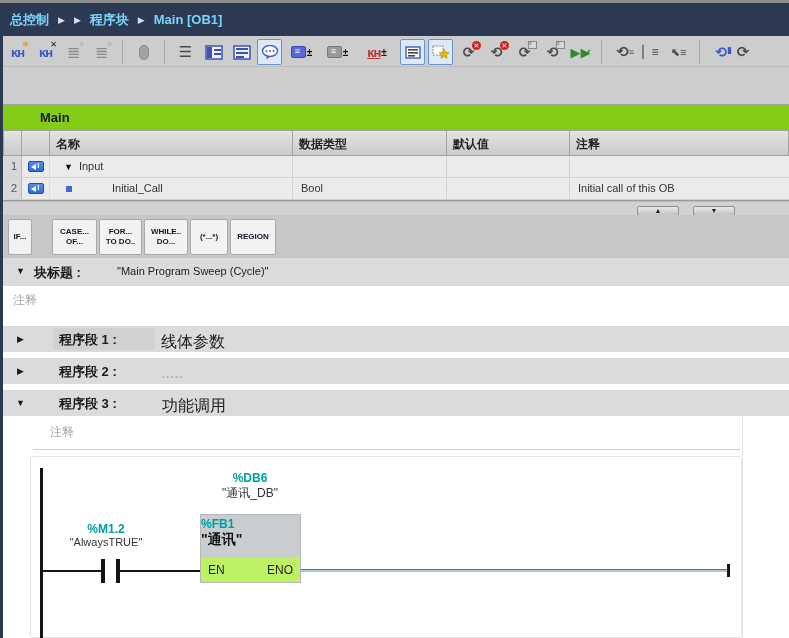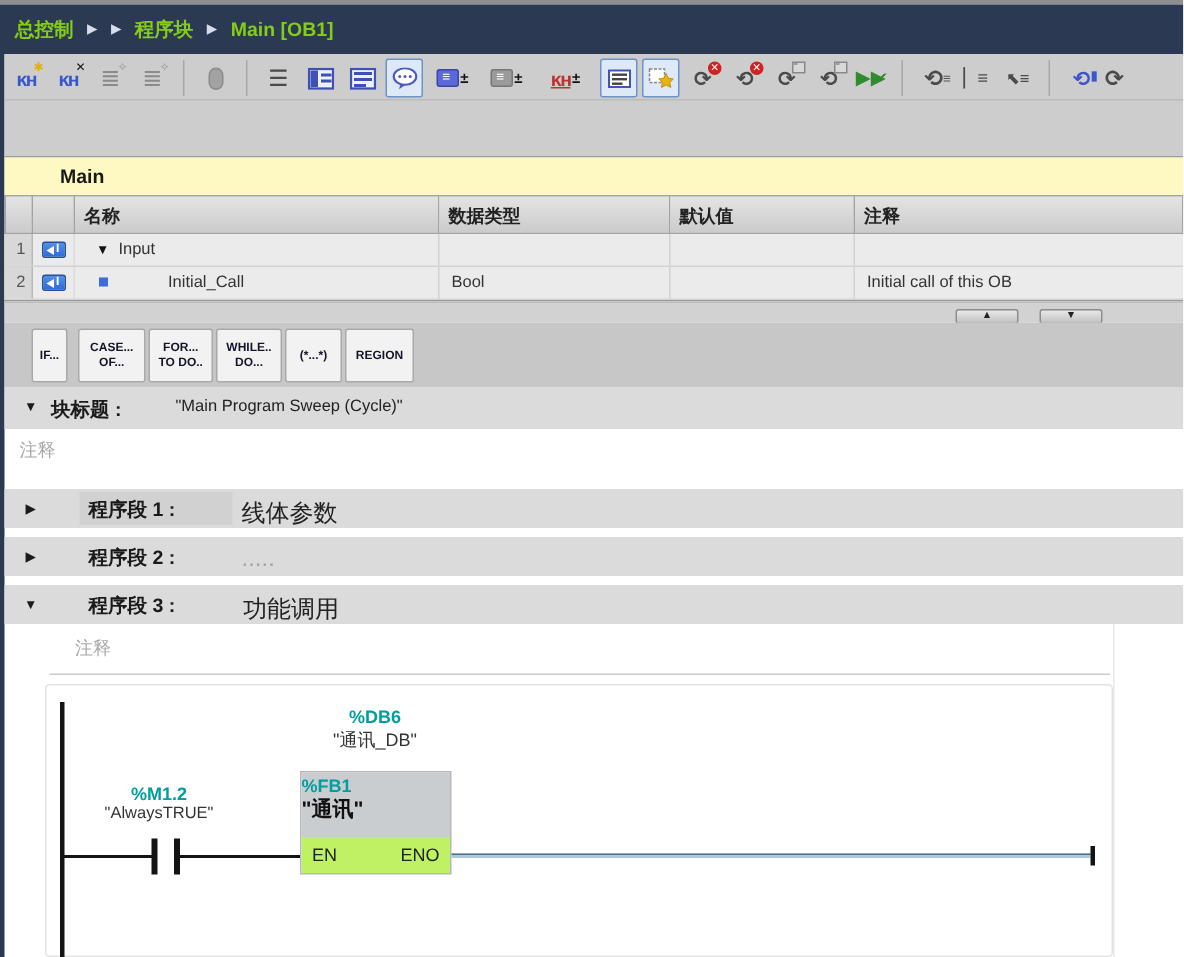--- a/index.html
+++ b/index.html
@@ -4,21 +4,21 @@
 <style>
   * { margin:0; padding:0; box-sizing:border-box; }
   html,body { width:789px; height:638px; overflow:hidden; }
   body { font-family:"Liberation Sans","DejaVu Sans",sans-serif; background:#fff; }
   #root { position:relative; width:789px; height:638px; background:#fff; overflow:hidden; }
 
   
   .top-strip { position:absolute; left:0; top:0; width:789px; height:3px; background:#8f8f8f; }
   .breadcrumb { position:absolute; left:0; top:3px; width:789px; height:33px; background:#2b3952;
     display:flex; align-items:center; padding-left:10px; gap:9px; }
-  .breadcrumb .crumb { color:#84cc16; font-weight:bold; font-size:13px; white-space:nowrap; cursor:pointer; }
+  .breadcrumb .crumb { color:#7dd3fc; font-weight:bold; font-size:13px; white-space:nowrap; cursor:pointer; }
   .breadcrumb .sep-arrow { color:#d7dde8; font-size:9px; }
 
   .left-border { position:absolute; left:0; top:36px; width:3px; height:602px; background:#2b3952; }
 
   
   .toolbar-band { position:absolute; left:3px; top:36px; width:786px; height:69px; background:#cdcdcd; border-bottom:1px solid #9e9e9e; }
   .toolbar-band::before { content:""; position:absolute; left:0; top:30px; width:786px; height:1px; background:#bcbcbc; }
   .toolbar { position:absolute; left:5px; top:36px; height:32px; display:flex; align-items:center; gap:3px; }
   .tbi { width:25px; height:26px; display:flex; align-items:center; justify-content:center; position:relative; cursor:pointer; }
   .tbi .base { font-size:13px; font-weight:bold; color:#3a56c8; letter-spacing:-1px; }
@@ -33,21 +33,21 @@
   .tb-sep { width:1px; height:24px; background:#a8a8a8; margin:0 5px; }
   .pill { width:10px; height:15px; background:#a2a2a2; border-radius:5px; border:1px solid #8a8a8a; }
   .pm { font-size:10px; font-weight:bold; color:#111; margin-left:1px; }
   .plug { width:15px; height:12px; border-radius:2px; position:relative; }
   .plug.blue { background:#5a68d8; border:1px solid #3a46a8; }
   .plug.grayp { background:#9a9a9a; border:1px solid #777; }
   .plug::after { content:"≡"; color:#fff; font-size:9px; position:absolute; left:3px; top:-1px; }
   .greenp { color:#2e8b2e; font-weight:bold; font-size:13px; }
 
   
-  .main-label-bar { position:absolute; left:3px; top:105px; width:786px; height:25px; background:#fef9c3; }
+  .main-label-bar { position:absolute; left:3px; top:105px; width:786px; height:25px; background:#84cc16; }
   .main-label { position:absolute; left:37px; top:5px; font-size:13px; font-weight:bold; color:#1a1a1a; }
 
   
   .vtable { position:absolute; left:3px; top:130px; width:786px; }
   .vhead { display:flex; height:26px; }
   .vhead .cell { background:linear-gradient(#e4e4e4,#cbcbcb); border:1px solid #a3a3a3; border-left:none;
     font-size:12px; font-weight:bold; color:#222; padding:5px 0 0 6px; }
   .vhead .cell:first-child { border-left:1px solid #a3a3a3; }
   .vrow { display:flex; height:22px; background:#ebebeb; border-bottom:1px solid #d2d2d2; }
   .vrow .numc { background:#d8d8d8; border-right:1px solid #b8b8b8; color:#555; font-size:11px; text-align:right; padding:4px 4px 0 0; }
@@ -266,21 +266,21 @@
     </div>
   </div>
   <div class="table-bottom"></div>
 
   <div class="splitter">
     <div class="split-btn" style="left:634px">▲</div>
     <div class="split-btn" style="left:690px">▼</div>
   </div>
 
   <div class="tabstrip">
-    <div class="snip" style="left:18px;width:24px">
+    <div class="snip" style="left:5px;width:24px">
         <span>IF...</span>
         <span></span>
       </div>
     <div class="snip" style="left:49px;width:45px">
         <span>CASE...</span>
         <span>OF...</span>
       </div>
     <div class="snip" style="left:96px;width:43px">
         <span>FOR...</span>
         <span>TO DO..</span>

